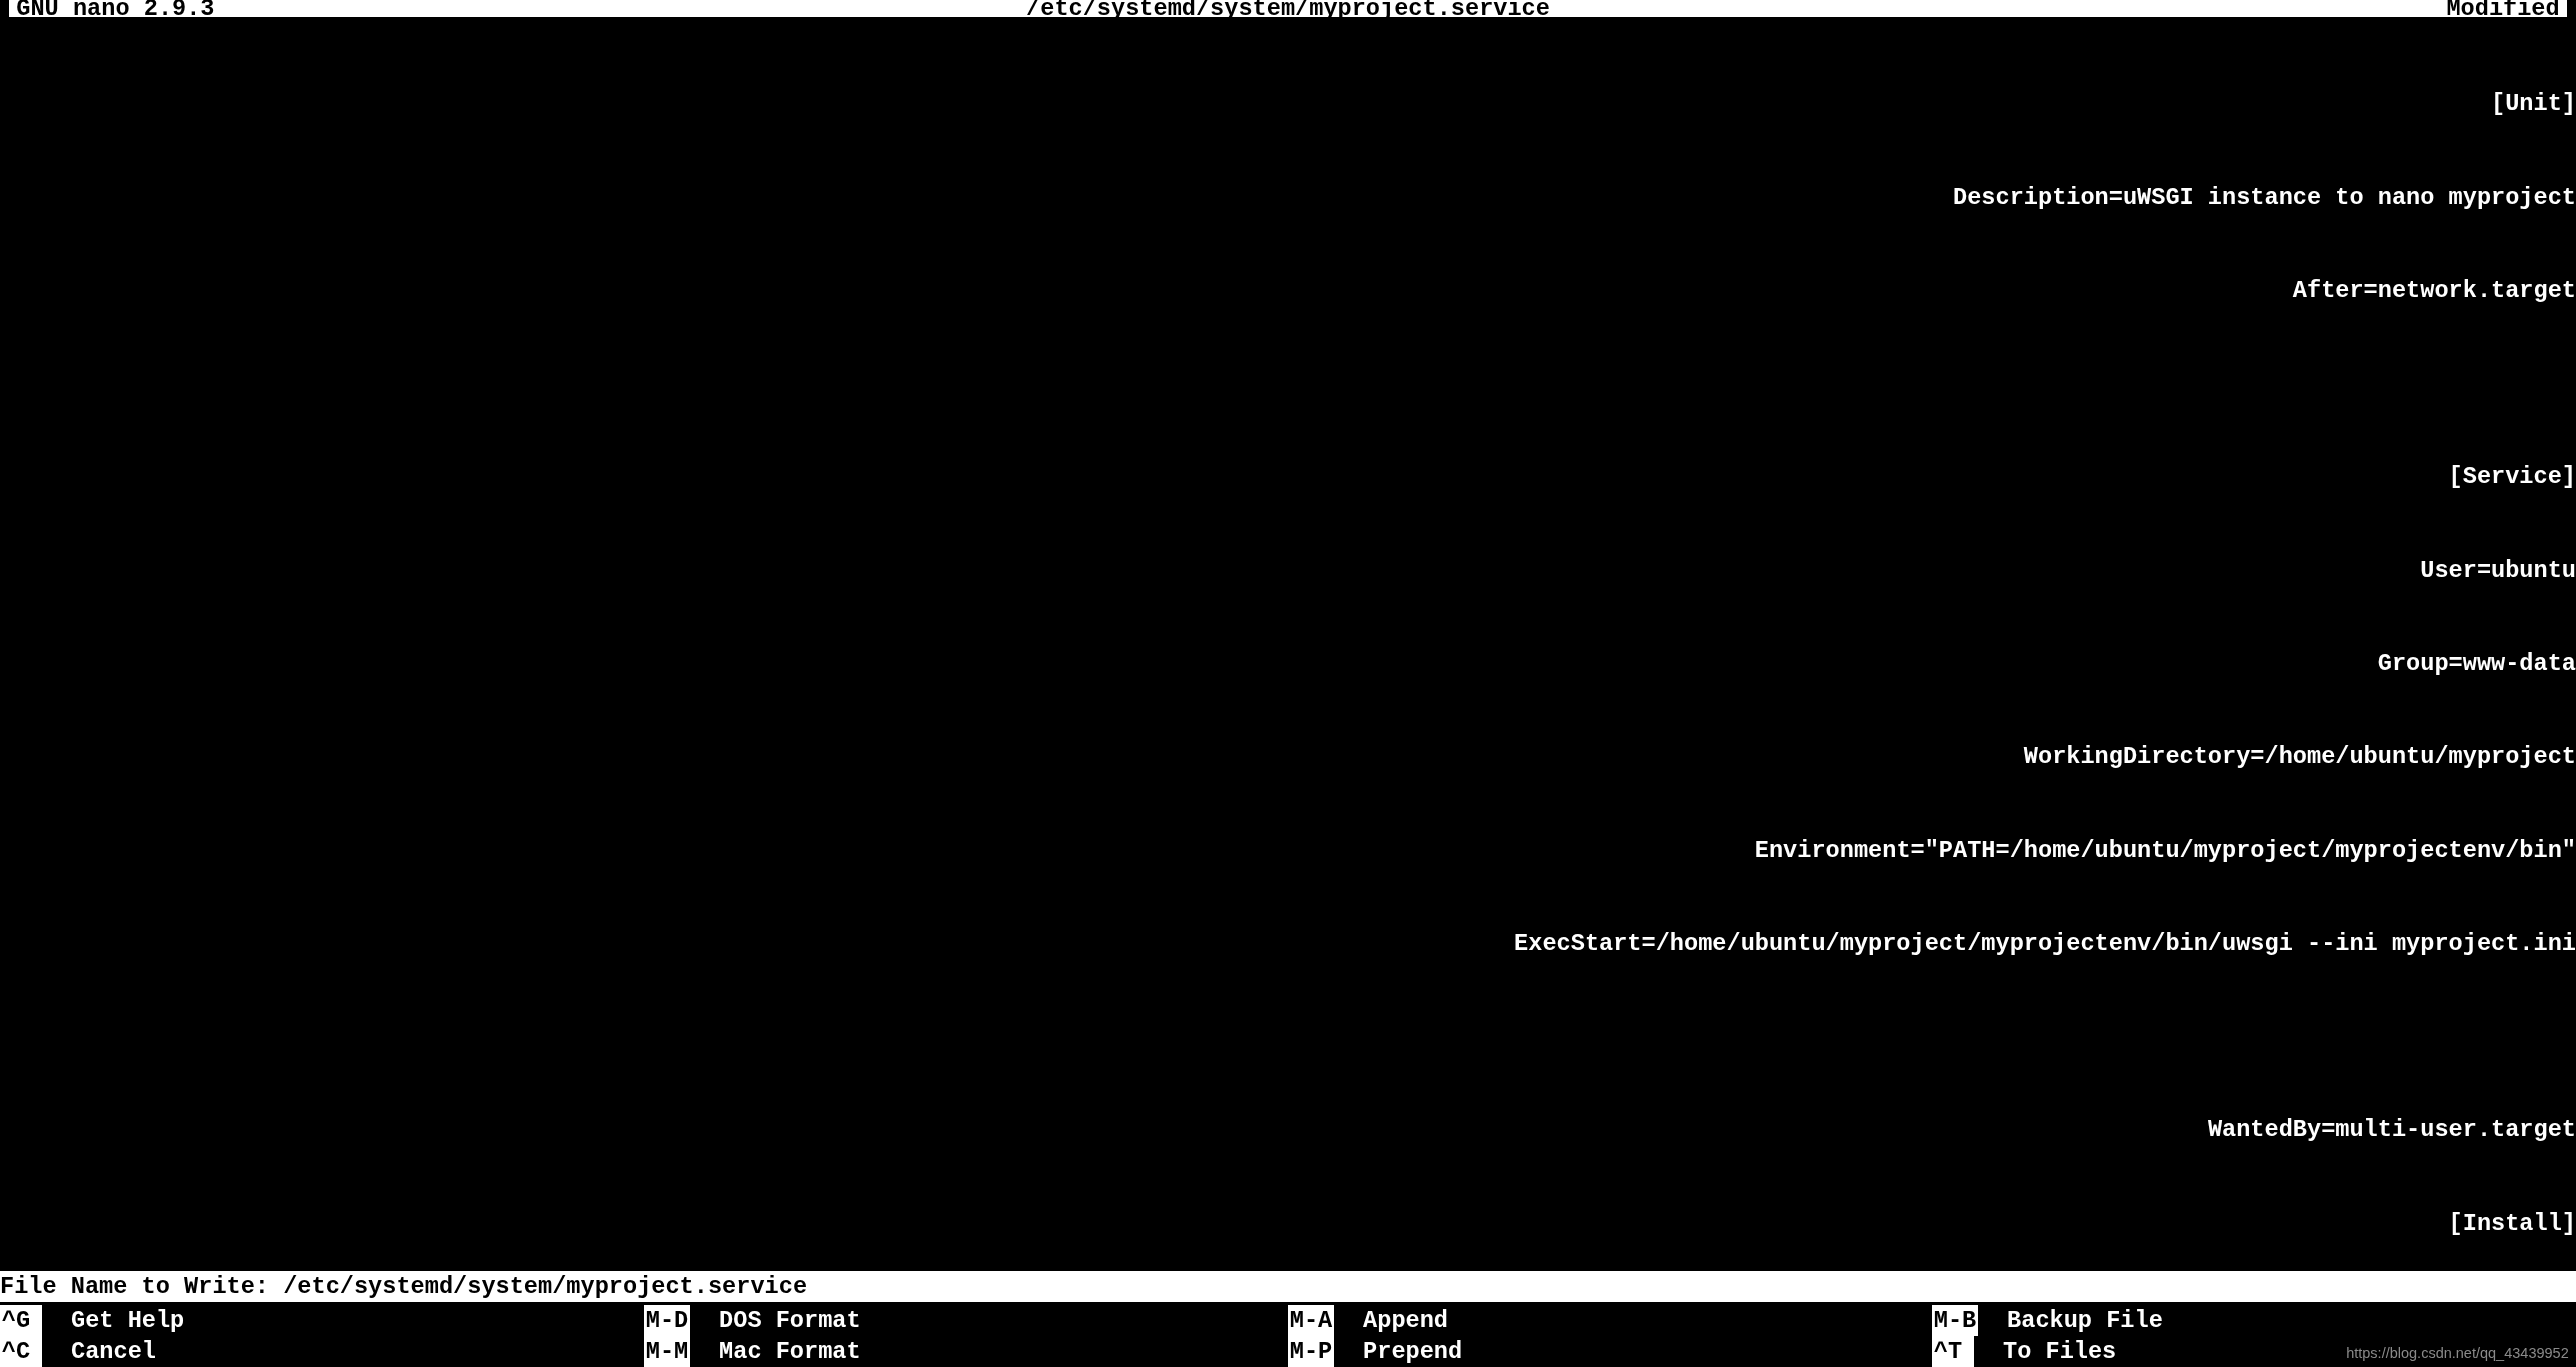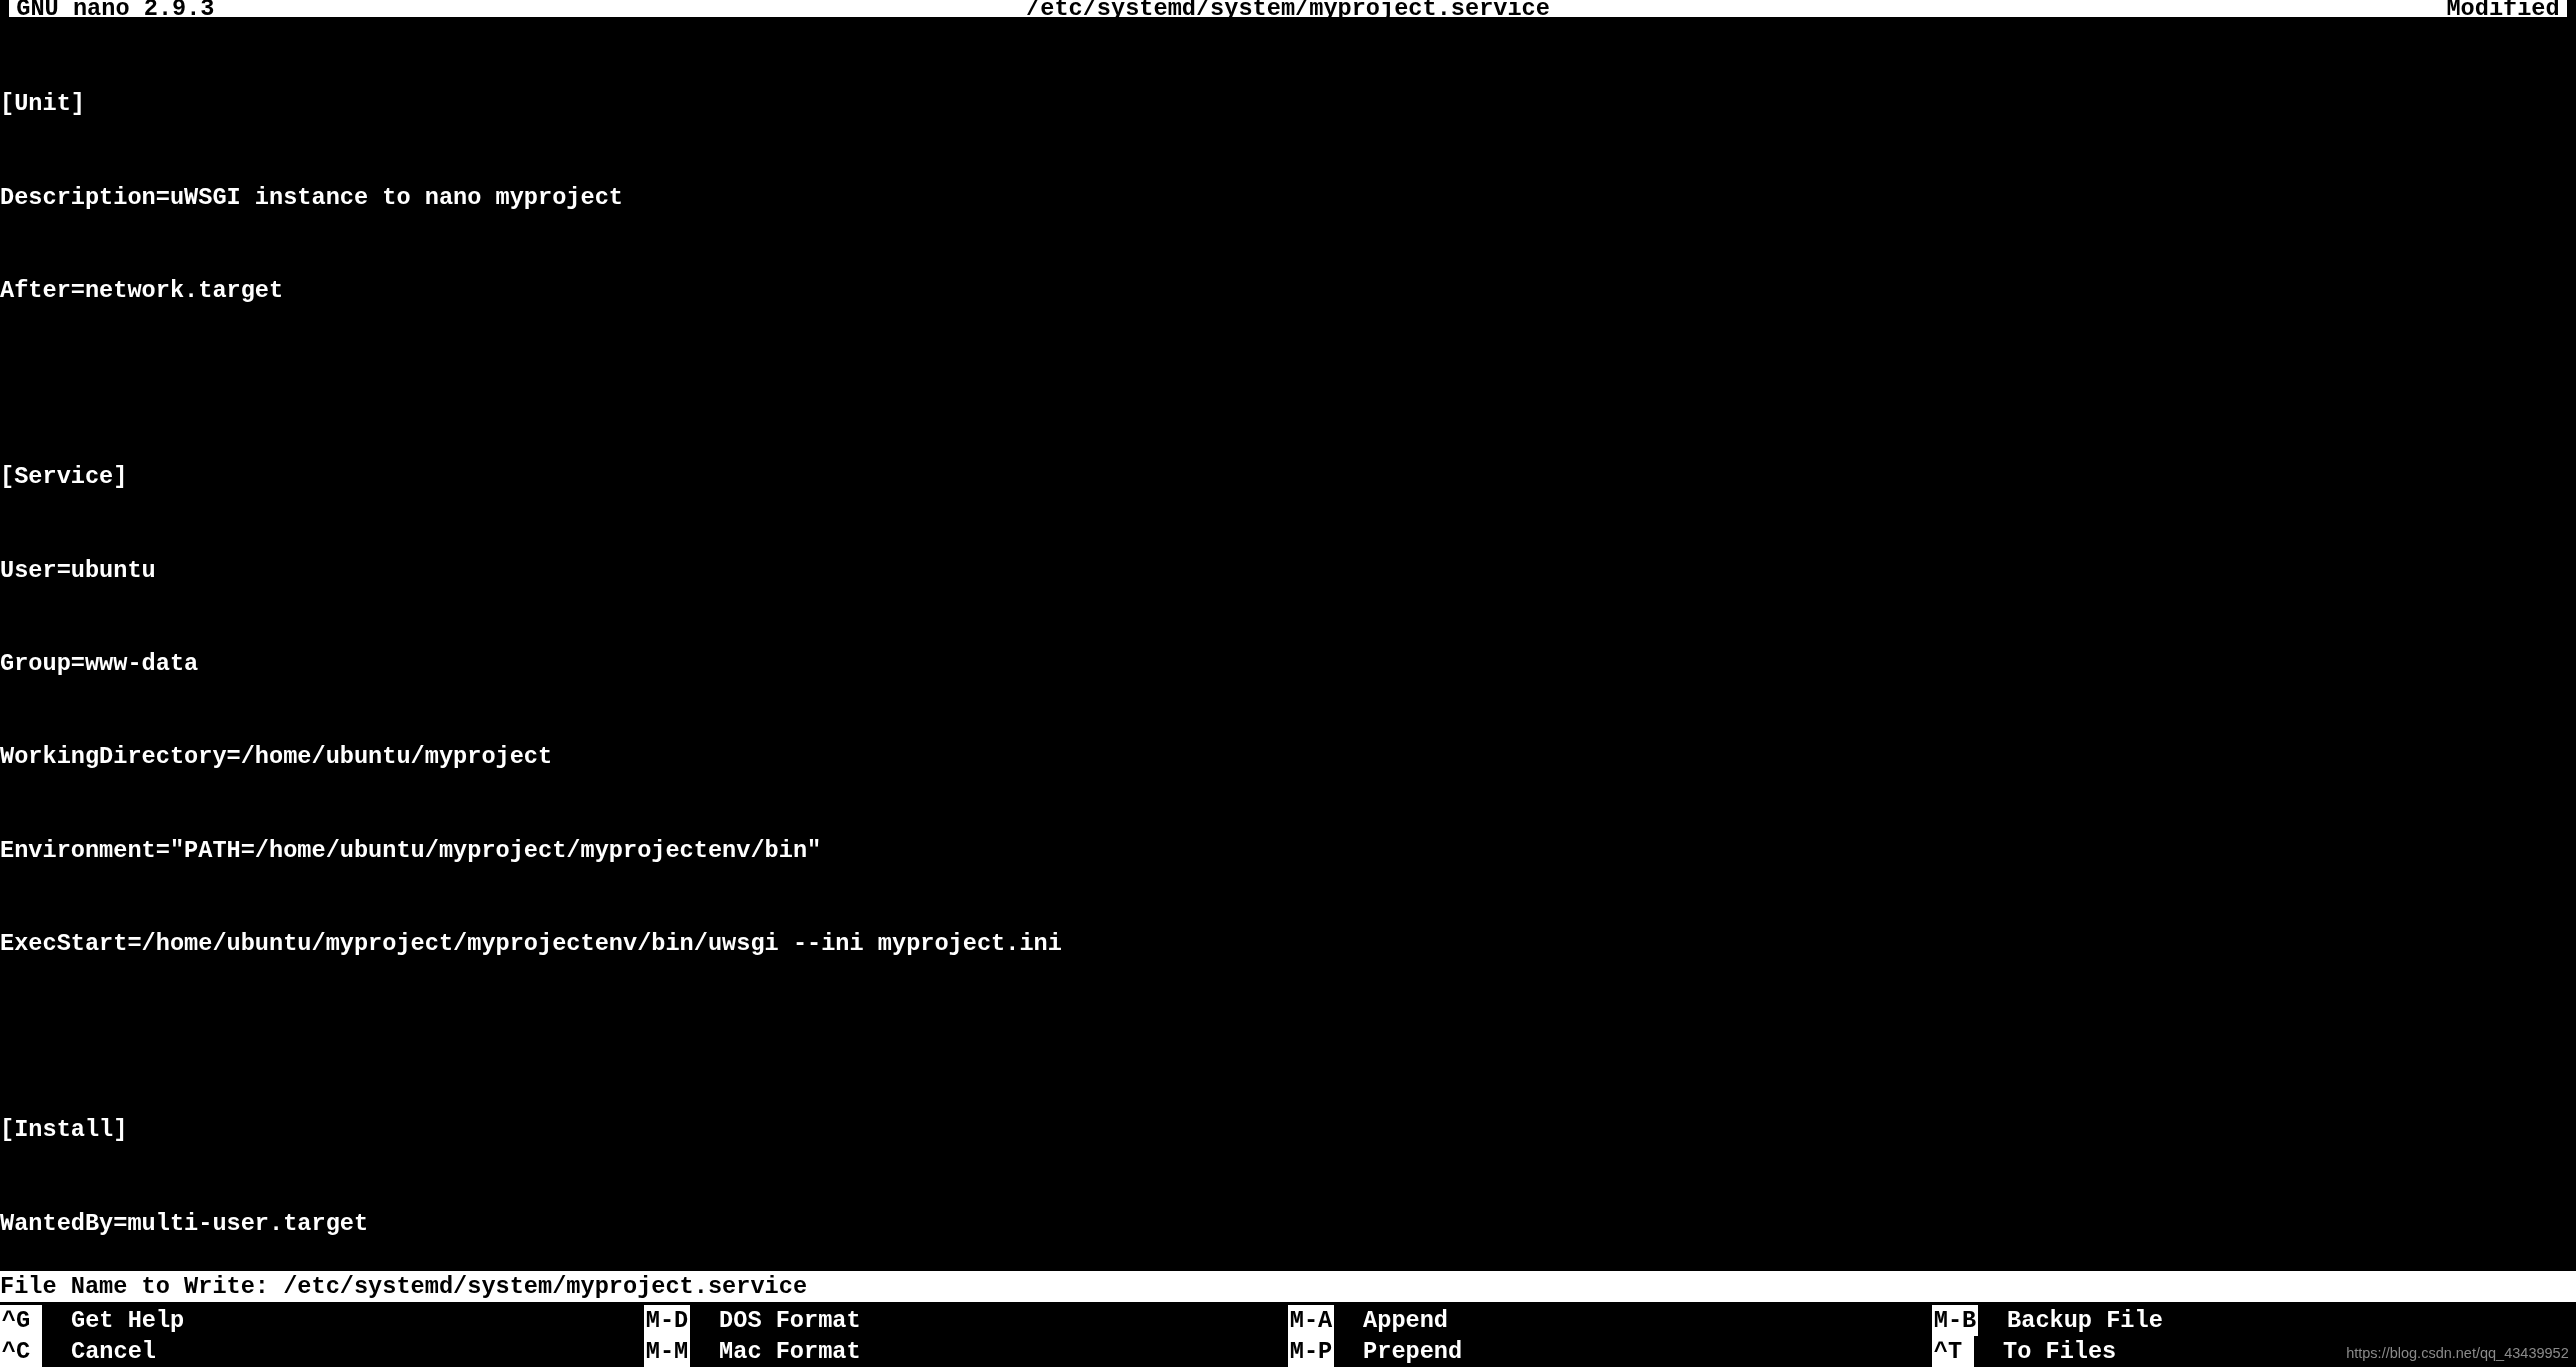--- a/index.html
+++ b/index.html
@@ -26,21 +26,21 @@
     margin-right: 9px;
     width: calc(100% - 18px);
   }
   .titlebar .left { position: absolute; left: 7.3px; }
   .titlebar .center { width: 100%; text-align: center; }
   .titlebar .right { position: absolute; right: 7.3px; }
   .editor {
     white-space: pre;
     padding: 9px 0 0 0;
   }
-  .editor-line { height: 31px; }
+  .editor-line { height: 31px; text-align: right; }
   .statusbar {
     position: absolute;
     bottom: 65px;
     left: 0;
     width: 100%;
     background: #ffffff;
     color: #000000;
     height: 31px;
     white-space: pre;
     display: flex;
@@ -98,22 +98,22 @@
   <div class="editor-line">Description=uWSGI instance to nano myproject</div>
   <div class="editor-line">After=network.target</div>
   <div class="editor-line"></div>
   <div class="editor-line">[Service]</div>
   <div class="editor-line">User=ubuntu</div>
   <div class="editor-line">Group=www-data</div>
   <div class="editor-line">WorkingDirectory=/home/ubuntu/myproject</div>
   <div class="editor-line">Environment="PATH=/home/ubuntu/myproject/myprojectenv/bin"</div>
   <div class="editor-line">ExecStart=/home/ubuntu/myproject/myprojectenv/bin/uwsgi --ini myproject.ini</div>
   <div class="editor-line"></div>
+  <div class="editor-line">WantedBy=multi-user.target</div>
   <div class="editor-line">[Install]</div>
-  <div class="editor-line">WantedBy=multi-user.target</div>
 </div>
 
 <div class="statusbar">
   <span>File Name to Write: </span><span>/etc/systemd/system/myproject.service</span>
 </div>
 
 <div class="help">
   <div class="help-row">
     <div class="help-cell">
       <span class="key">^G</span>

